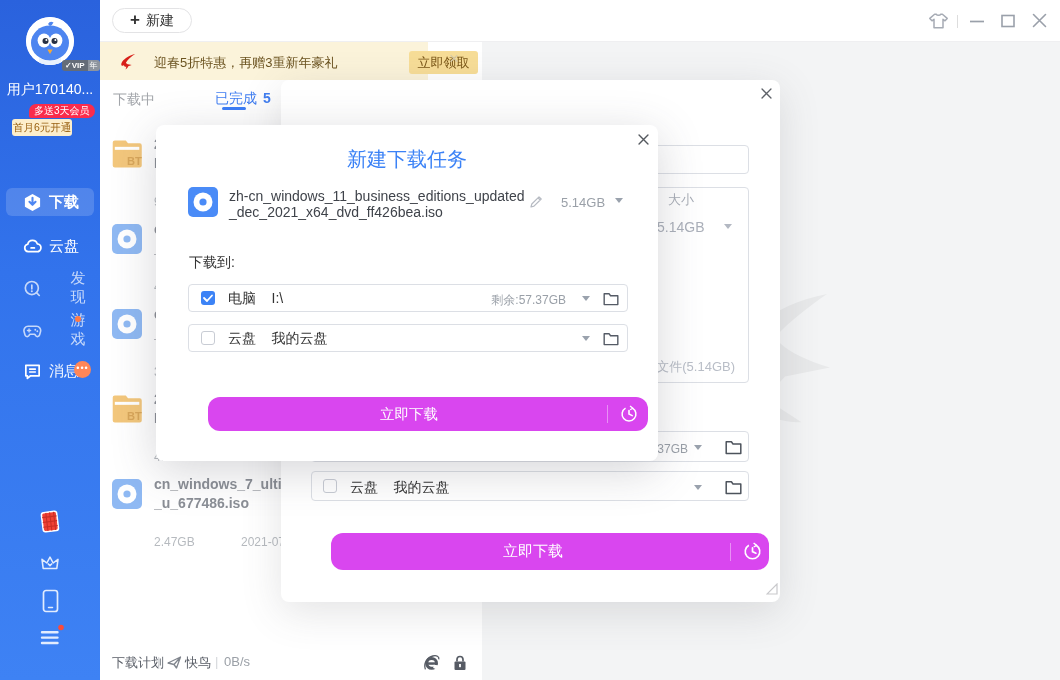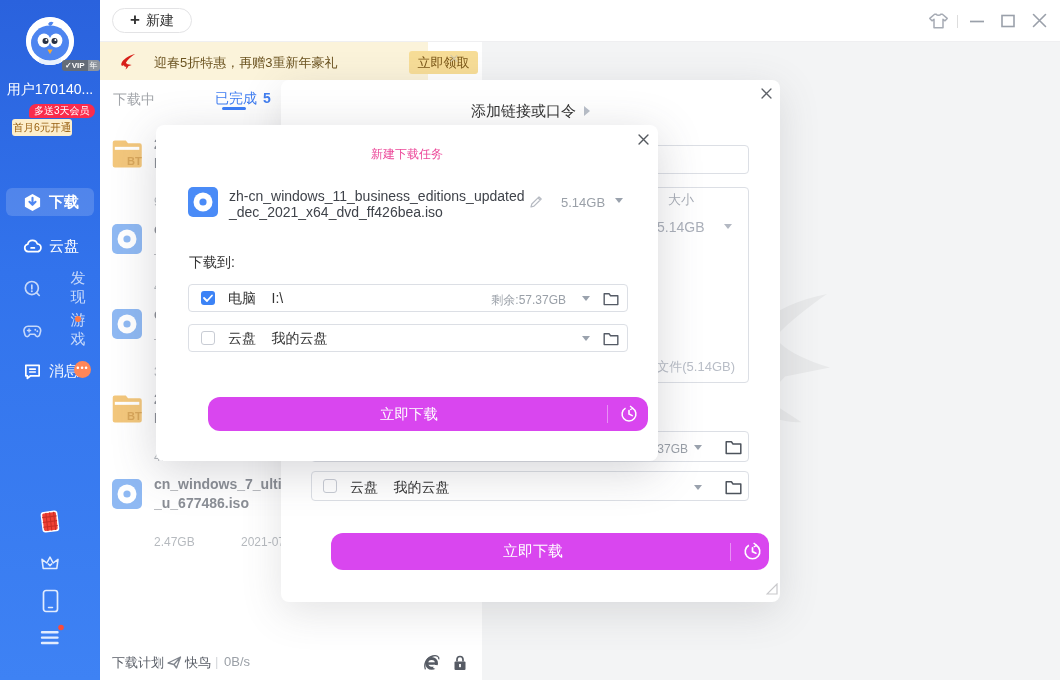--- a/index.html
+++ b/index.html
@@ -294,21 +294,20 @@
     <path d="M8.8 7.0 C6.2 9.2 4.3 11.6 4.6 13.2 C4.9 14.8 7.2 15.4 9.4 14.7 C11.5 14.1 13 13 14 11.8 L20 10.6 C17 9.7 14.6 8.6 13.4 7.4 C12.2 6.2 10.4 6.2 8.8 7.0 Z"></path>
     <path d="M10.5 14.2 L16.2 17.9 C13.8 17.9 11.6 17.3 10 16.1 Z"></path>
     </g>
   </svg>
 </div>
 
 <div id="dlg-bg">
   <svg class="xclose" style="left:479px; top:7px; width:13px; height:13px;" viewBox="0 0 16 16">
       <path d="M2.5 2.5 l11 11 M13.5 2.5 l-11 11" stroke="#5d6168" stroke-width="1.6" stroke-linecap="round"></path>
     </svg>
-  <div style="position:absolute; left:0; top:22px; width:100%; text-align:center; font-size:15px; color:#333;">添加链接或口令 <span style="display:inline-block; width:0; height:0; border-top:5px solid transparent; border-bottom:5px solid transparent; border-left:6px solid #b9bfc9; margin-left:4px;"></span></div>
   <div class="row" style="left:30px; top:65px; width:438px; height:29px;"></div>
   <div class="row" style="left:30px; top:107px; width:438px; height:196px;">
     <div class="g13" style="position:absolute; left:356px; top:3px; color:#a8adb6;">大小</div>
     <div style="position:absolute; left:14px; top:31px; font-size:14px; color:#abb0ba; white-space:nowrap; overflow:hidden; width:300px;">zh-cn_windows_11_business_editions_upd...</div>
     <div style="position:absolute; left:345px; top:31px; font-size:14px; color:#abb0ba;">5.14GB</div>
     <div class="caret" style="left:412px; top:36px; border-top-color:#b3b8c2;"></div>
     <div style="position:absolute; right:13px; top:170px; font-size:13px; color:#b9bec7;">已选1个文件(5.14GB)</div>
   </div>
   <div class="row" style="left:30px; top:351px; width:438px; height:31px;">
     <div style="position:absolute; left:14px; top:7px; font-size:14px; color:#333;">电脑&nbsp;&nbsp;&nbsp;&nbsp;I:\</div>
@@ -337,21 +336,21 @@
   </div>
   <svg style="position:absolute; left:485px; top:503px;" width="12" height="12" viewBox="0 0 12 12">
     <path d="M11 1 V11 H1 Z" fill="none" stroke="#c9c9cc" stroke-width="1.2"></path>
   </svg>
 </div>
 
 <div id="dlg-fg">
   <svg class="xclose" style="left:481px; top:8px; width:13px; height:13px;" viewBox="0 0 16 16">
       <path d="M2.5 2.5 l11 11 M13.5 2.5 l-11 11" stroke="#55595f" stroke-width="1.7" stroke-linecap="round"></path>
     </svg>
-  <div style="position:absolute; left:0; top:21px; width:100%; text-align:center; font-size:12px; color:#ec4899;">新建下载任务</div>
+  <div style="position:absolute; left:0; top:21px; width:100%; text-align:center; font-size:20px; color:#3b82f6;">新建下载任务</div>
   <svg style="position:absolute; left:32px; top:62px;" width="30" height="30" viewBox="0 0 30 30">
       <rect width="30" height="30" rx="5" fill="#4a8bf7"></rect>
       <circle cx="15" cy="15" r="9.5" fill="#fff"></circle>
       <circle cx="15" cy="15" r="3.6" fill="#4a8bf7"></circle>
     </svg>
   <div style="position:absolute; left:73px; top:63px; font-size:14px; color:#3f434a; line-height:16px;">zh-cn_windows_11_business_editions_updated<br>_dec_2021_x64_dvd_ff426bea.iso</div>
   <svg style="position:absolute; left:373px; top:70px;" width="14" height="14" viewBox="0 0 14 14">
       <path d="M2 12 L2.8 9 L10 1.8 L12.2 4 L5 11.2 Z M9 2.8 L11.2 5" fill="none" stroke="#b6bac2" stroke-width="1.2" stroke-linejoin="round"></path>
     </svg>
   <div class="g13" style="position:absolute; left:405px; top:70px;">5.14GB</div>

